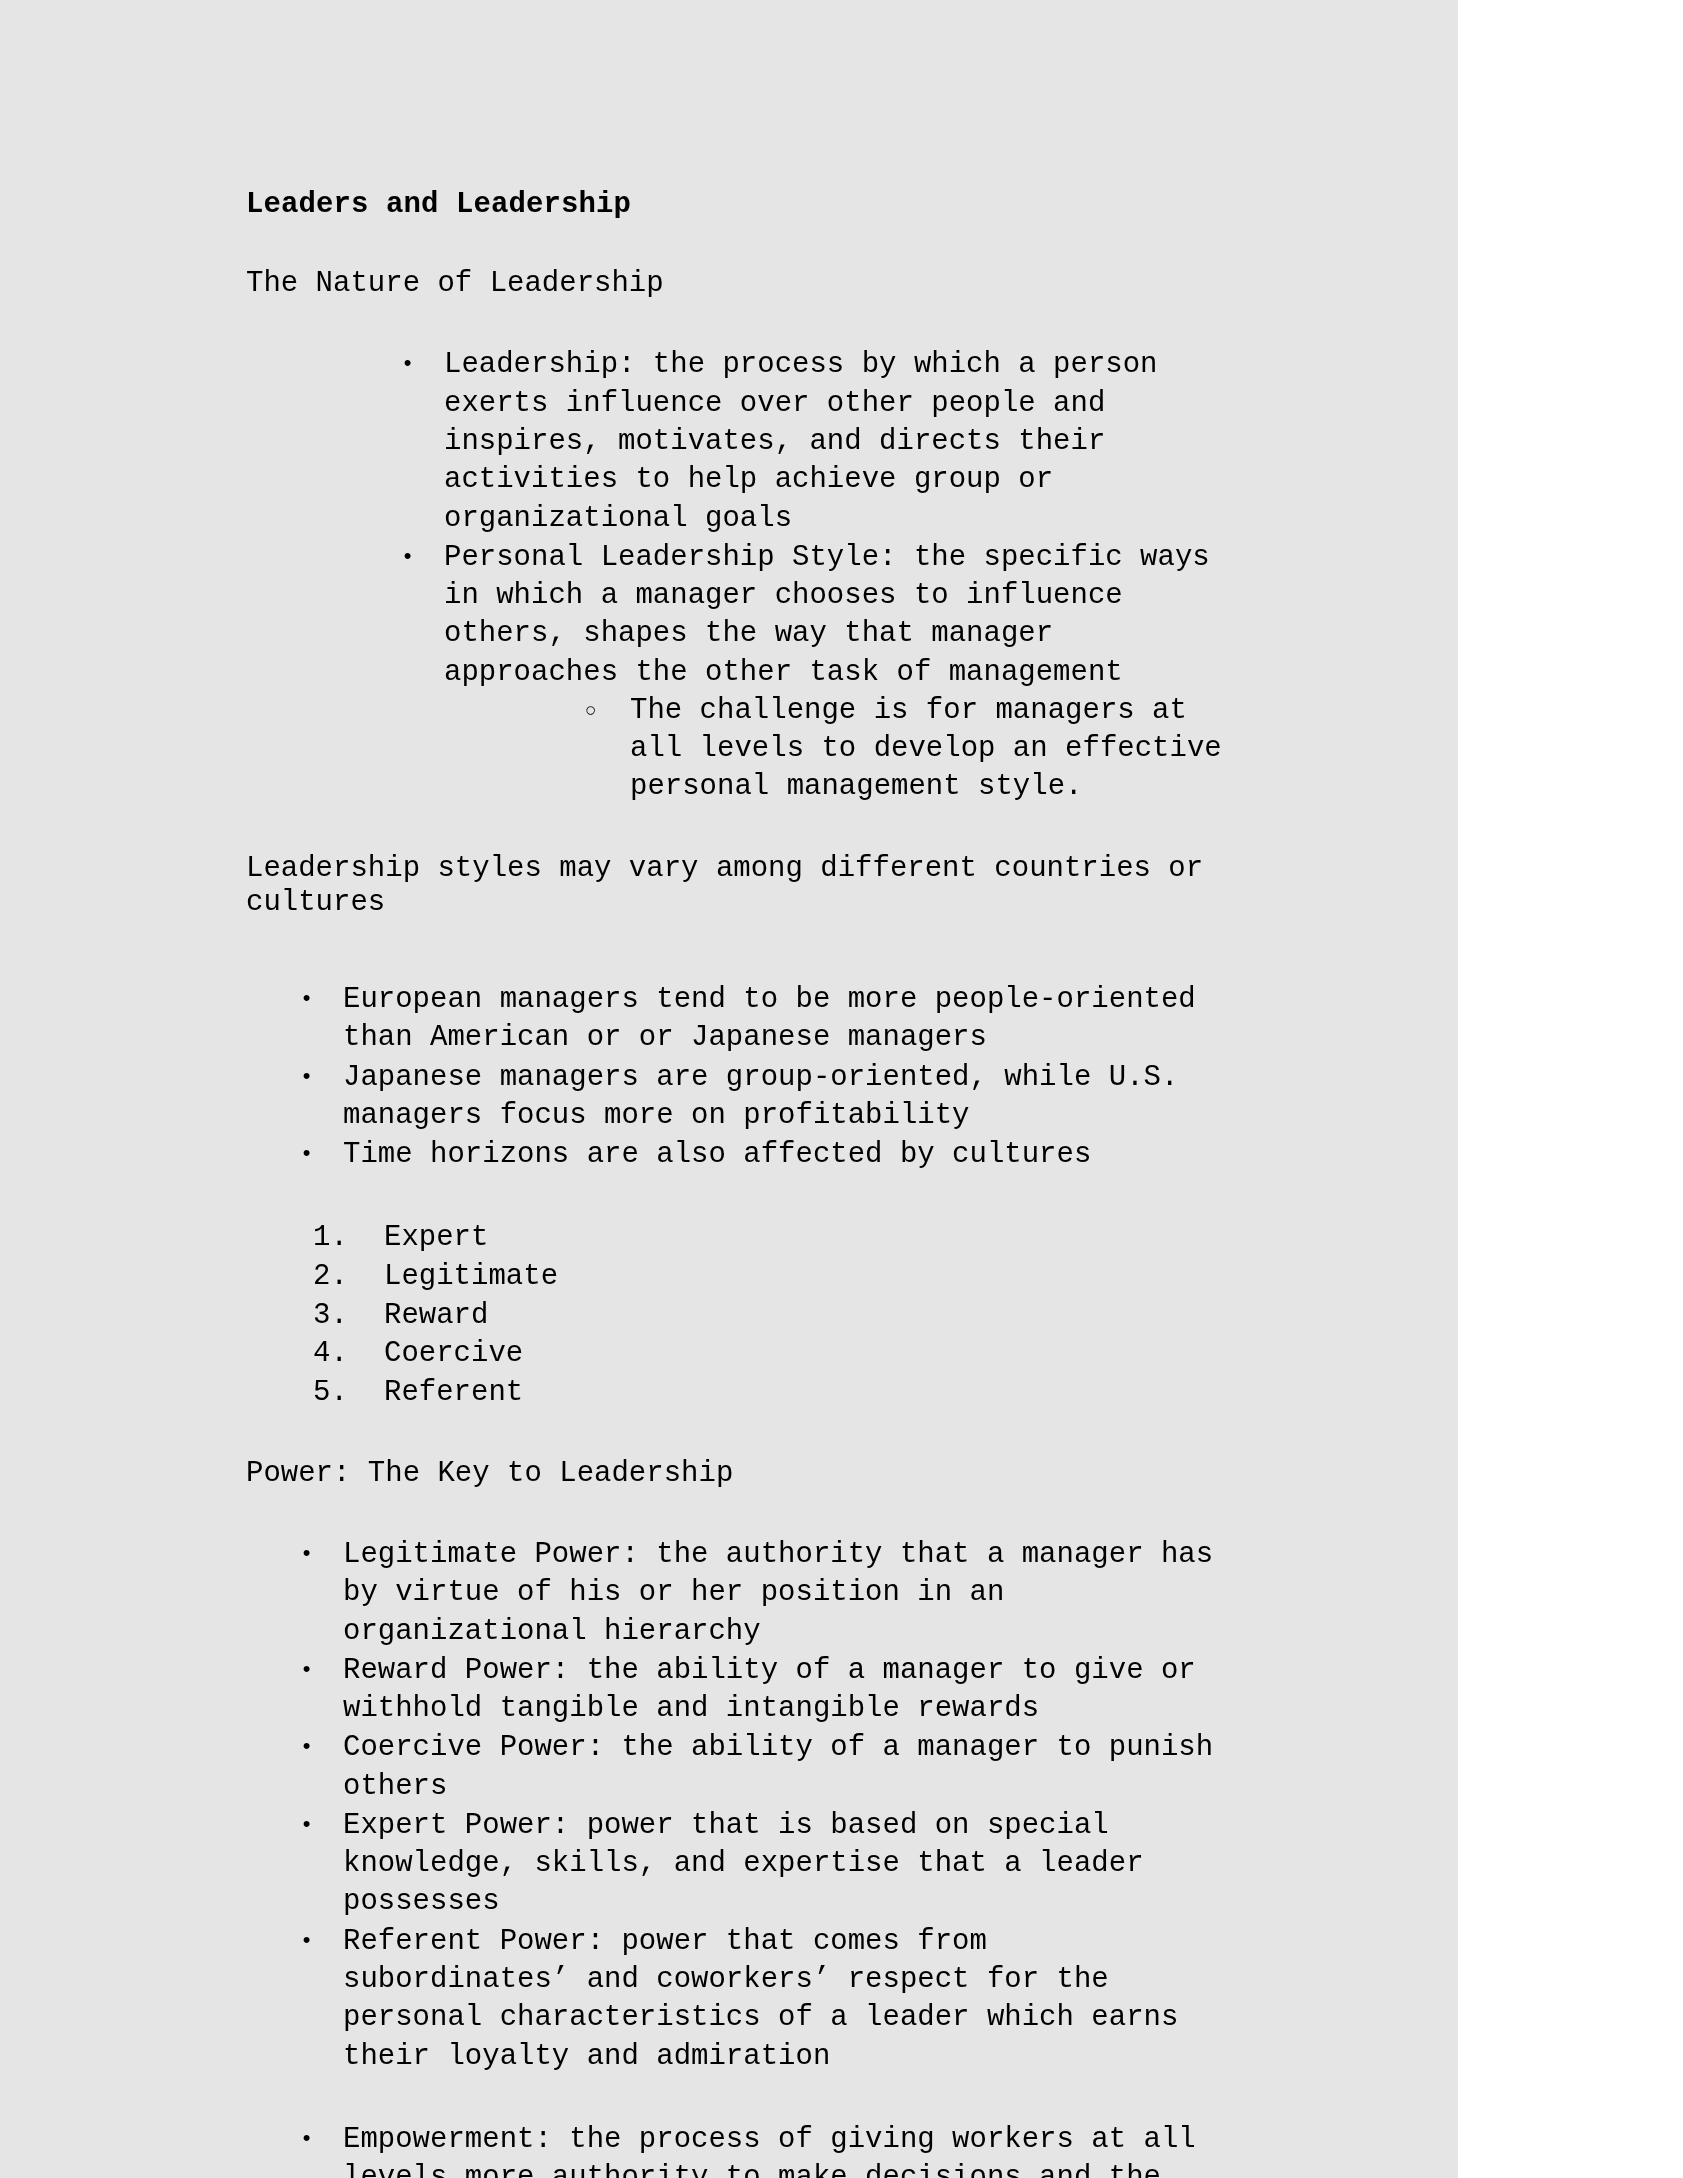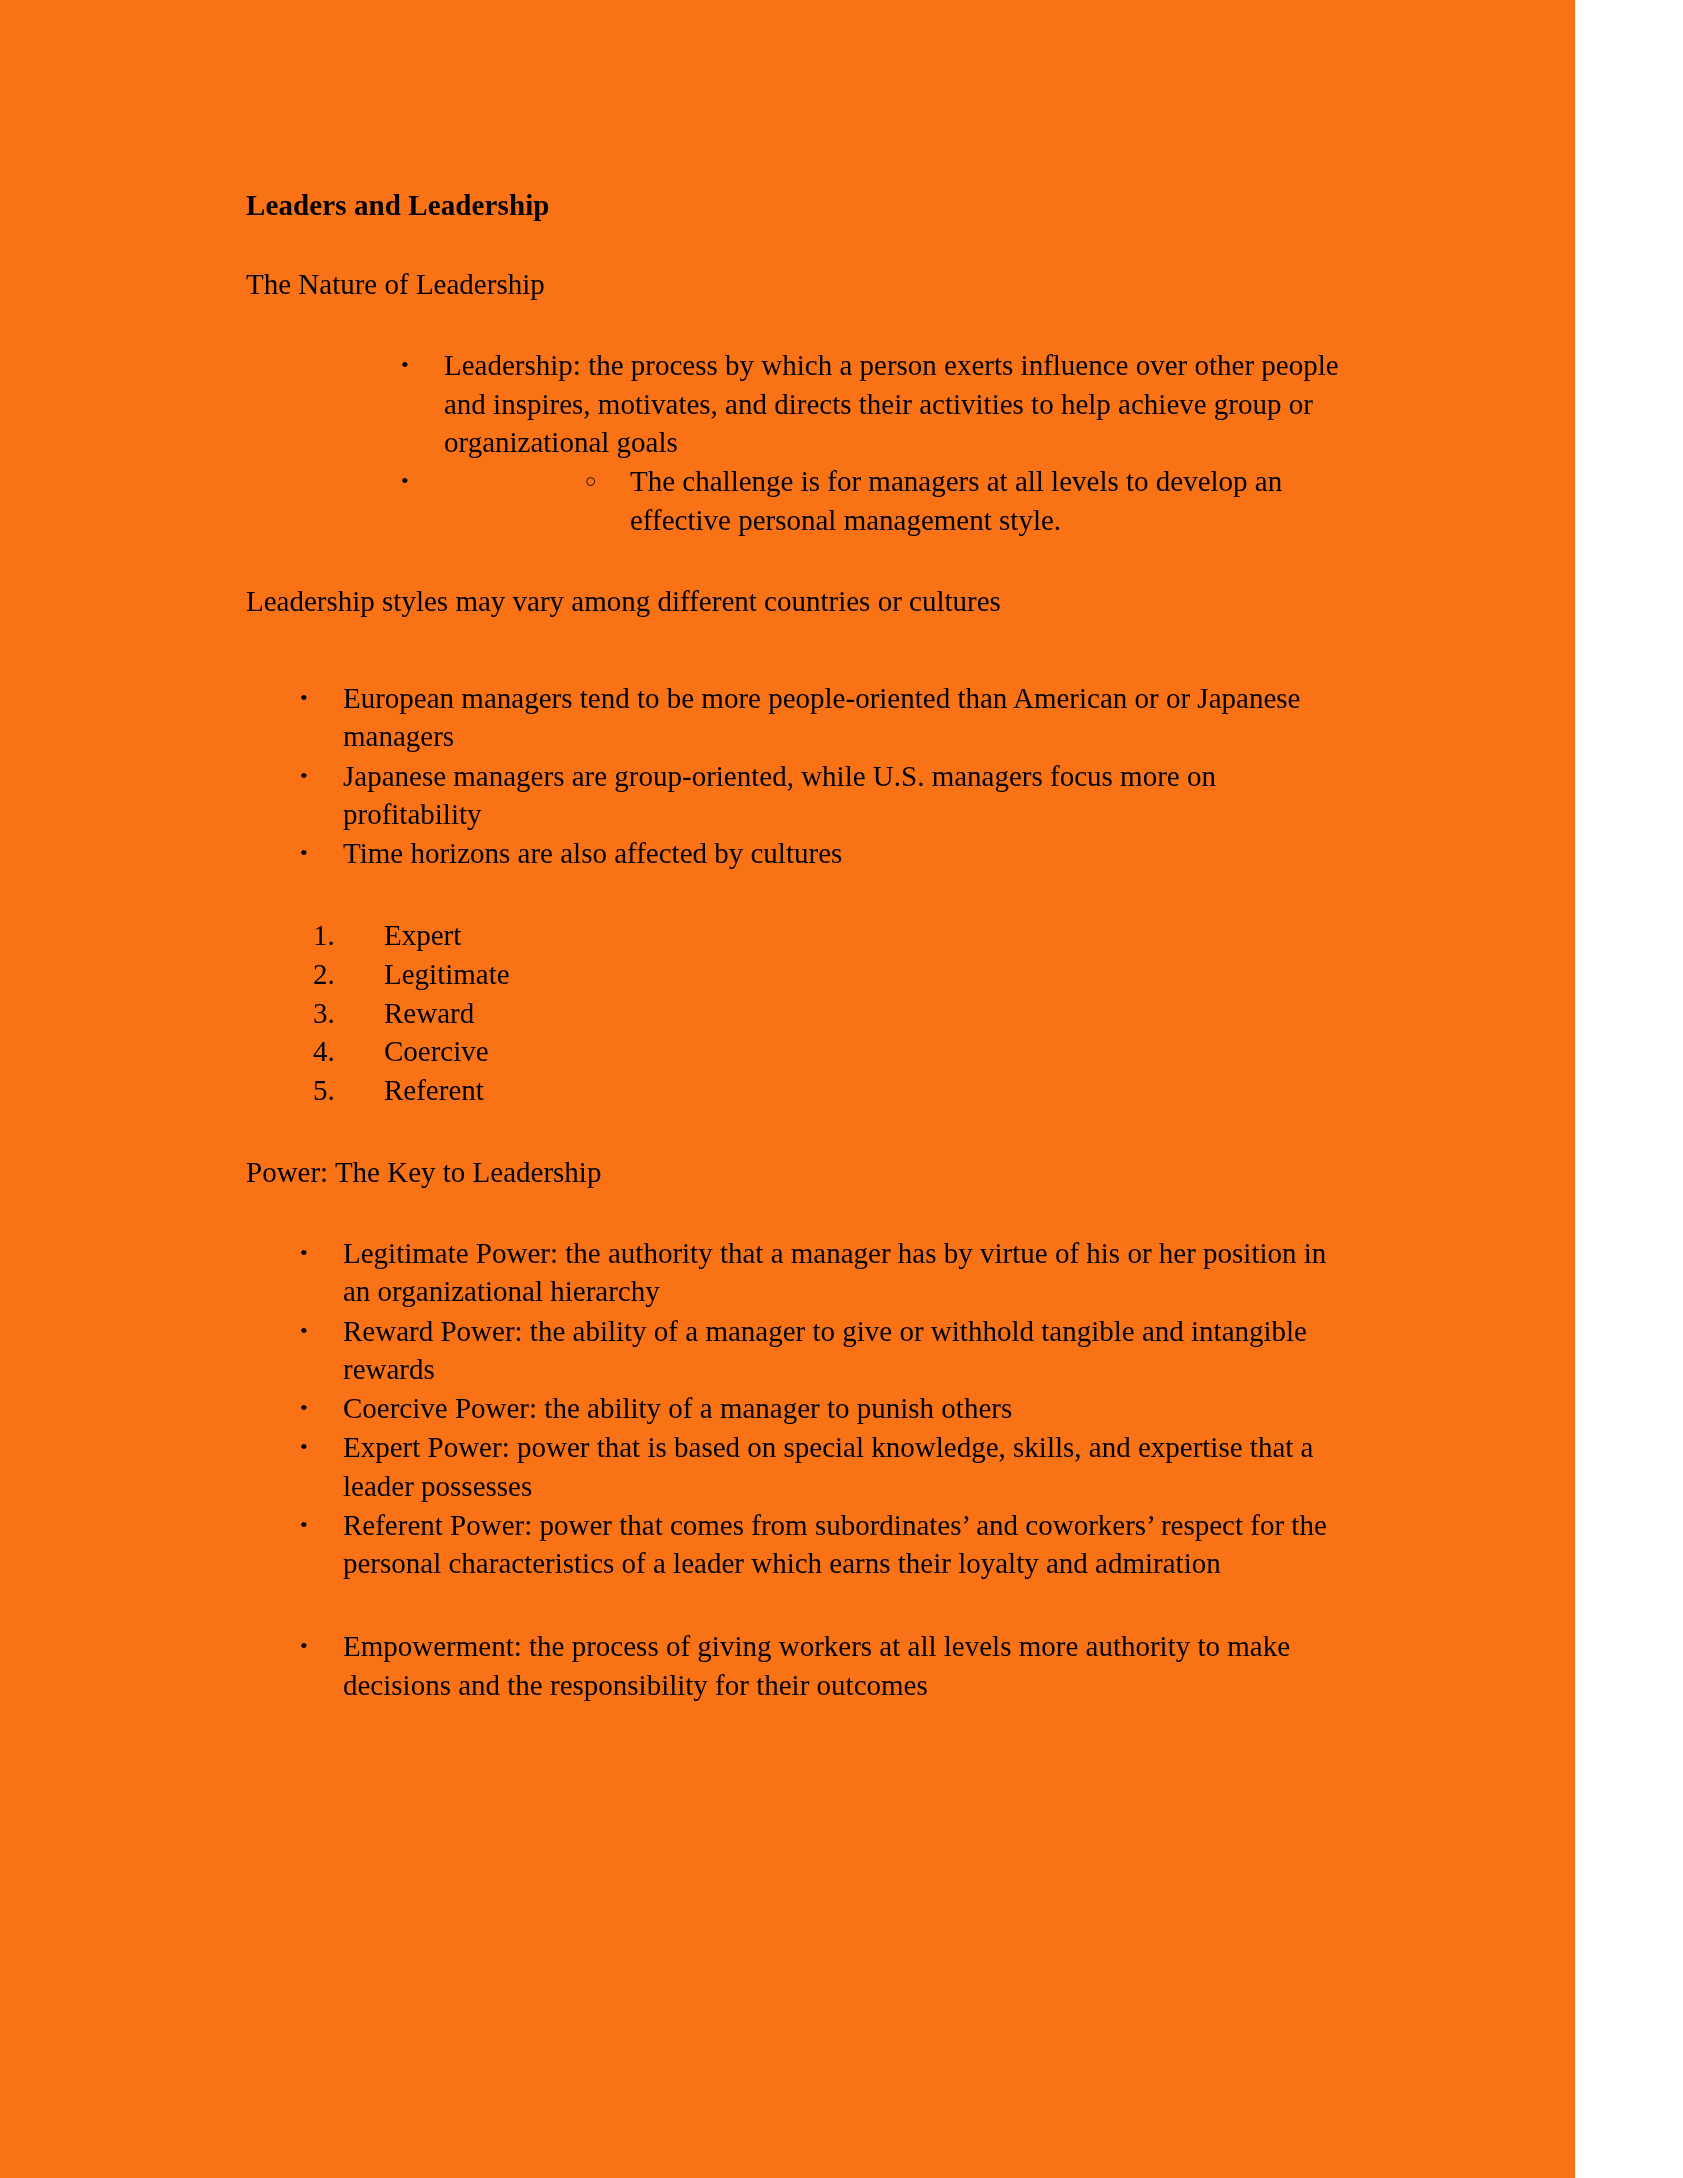--- a/index.html
+++ b/index.html
@@ -3,26 +3,26 @@
 <meta charset="utf-8">
 <title>Leaders and Leadership</title>
 <style>
   html, body {
     margin: 0;
     padding: 0;
     background: #ffffff;
   }
   .page {
     position: relative;
-    width: 1575px;
+    width: 1458px;
     height: 2178px;
-    background: #f97316;
+    background: #e5e5e5;
     box-sizing: border-box;
     padding: 188px 228px 0 246px;
-    font-family: Liberation Serif, serif;
+    font-family: Liberation Mono, monospace;
     color: #000000;
     -webkit-font-smoothing: antialiased;
   }
 
   .doc-title {
     font-size: 29px;
     font-weight: bold;
     line-height: 1.18;
     margin: 0 0 45px 0;
     letter-spacing: 0.1px;
@@ -131,20 +131,21 @@
 
   <h2 class="section-heading">The Nature of Leadership</h2>
 
   <ul class="bullets lvl-b">
     <li>
       <span class="marker">•</span>
       <span class="txt">Leadership: the process by which a person exerts influence over other people and inspires, motivates, and directs their activities to help achieve group or organizational goals</span>
     </li>
     <li>
       <span class="marker">•</span>
+      <span class="txt">Personal Leadership Style: the specific ways in which a manager chooses to influence others, shapes the way that manager approaches the other task of management</span>
       <ul class="sublist">
         <li>
           <span class="marker">○</span>
           <span class="txt">The challenge is for managers at all levels to develop an effective personal management style.</span>
         </li>
       </ul>
     </li>
   </ul>
 
 

